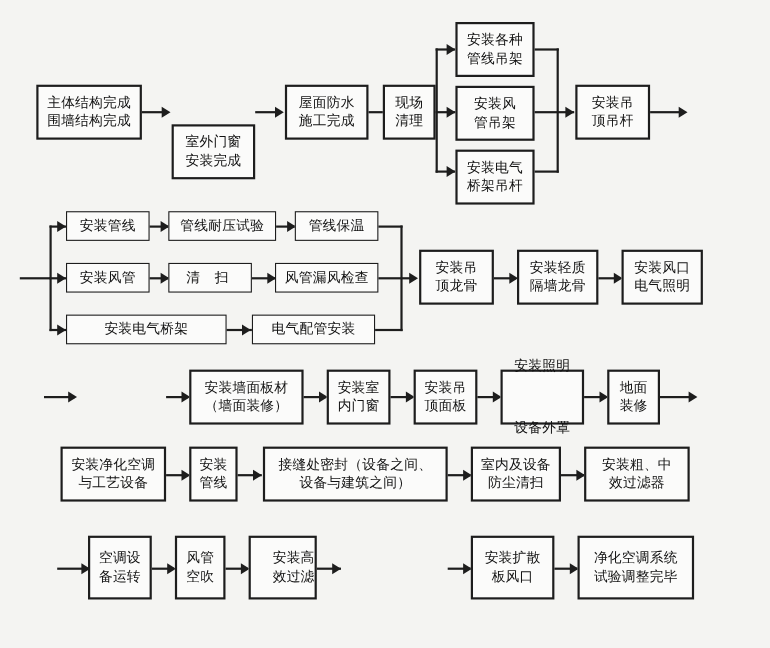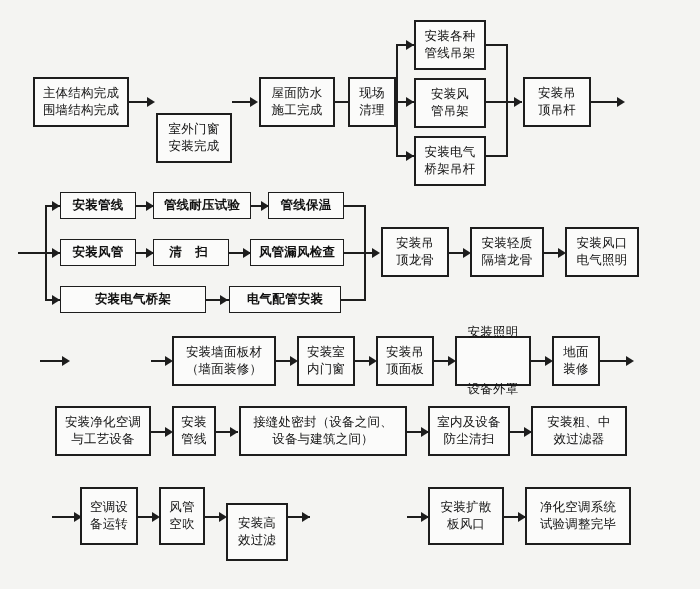--- a/index.html
+++ b/index.html
@@ -32,21 +32,20 @@
     line-height: 1.38;
     letter-spacing: 0.2px;
     text-align: center;
     white-space: nowrap;
   }
   .box .ln {
     display: block;
   }
   .box.thin {
     border-width: 1.6px;
-    font-weight: bold;
   }
   .hline, .vline {
     position: absolute;
     background: #1d1d1d;
   }
   .hline { height: 2px; }
   .vline { width: 2px; }
   .arrow {
     position: absolute;
     width: 0;
@@ -262,21 +261,21 @@
     <span class="ln">备运转</span>
   </div>
   <div class="hline" style="left:138px;top:516px;width:20px;"></div>
   <div class="arrow" style="left:152px;top:512px;"></div>
   <div class="box" style="left:159px;top:487px;width:46px;height:58px;">
     <span class="ln">风管</span>
     <span class="ln">空吹</span>
   </div>
   <div class="hline" style="left:205px;top:516px;width:20px;"></div>
   <div class="arrow" style="left:219px;top:512px;"></div>
-  <div class="box" style="left:226px;top:503px;width:62px;height:58px;">
+  <div class="box" style="left:226px;top:487px;width:62px;height:58px;align-items:flex-end;">
     <span class="ln">安装高</span>
     <span class="ln">效过滤</span>
   </div>
   <div class="hline" style="left:288px;top:516px;width:22px;"></div>
   <div class="arrow" style="left:302px;top:512px;"></div>
   <div class="hline" style="left:407px;top:516px;width:22px;"></div>
   <div class="arrow" style="left:421px;top:512px;"></div>
   <div class="box" style="left:428px;top:487px;width:76px;height:58px;">
     <span class="ln">安装扩散</span>
     <span class="ln">板风口</span>

